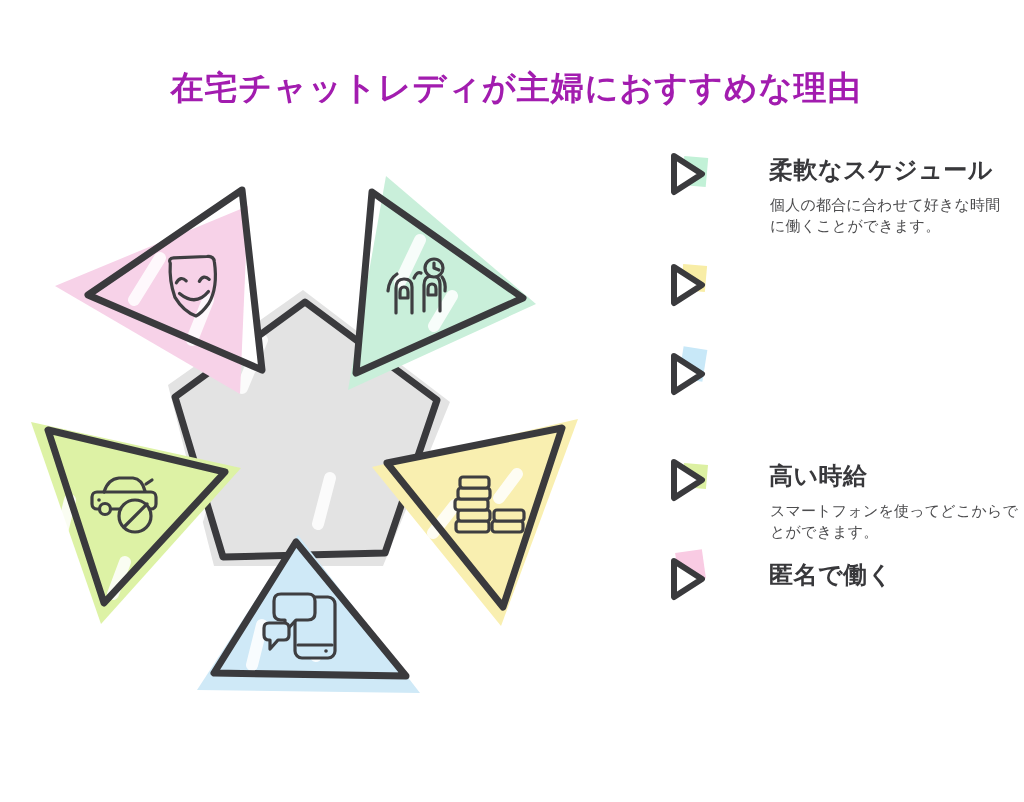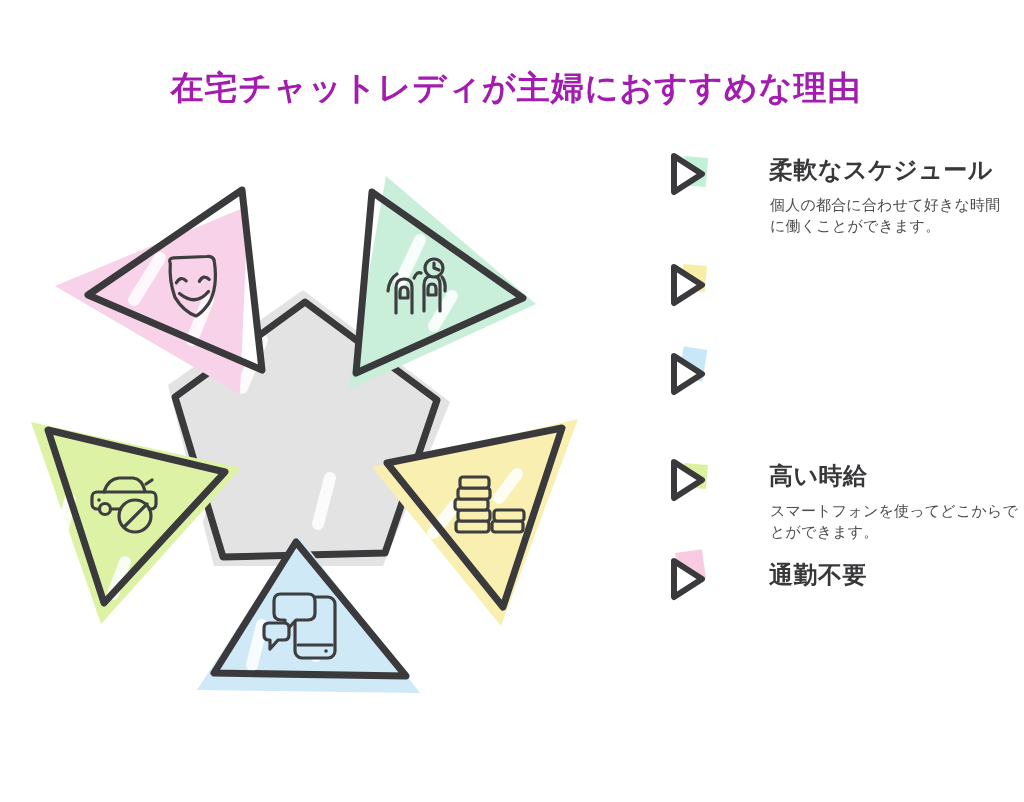--- a/index.html
+++ b/index.html
@@ -171,15 +171,15 @@
 </div>
 
 <div class="list-item li-5" style="top:555px">
   <div class="marker">
     <span class="accent" style="background: rgb(249, 203, 227);"></span>
     <svg width="40" height="44" viewBox="0 0 40 44">
         <polygon class="tri" points="6,4 34,22 6,40"></polygon>
       </svg>
   </div>
   <div class="texts">
-    <h2 class="item-heading">通勤不要</h2>
+    <h2 class="item-heading">匿名で働く</h2>
   </div>
 </div>
 
 </body></html>

